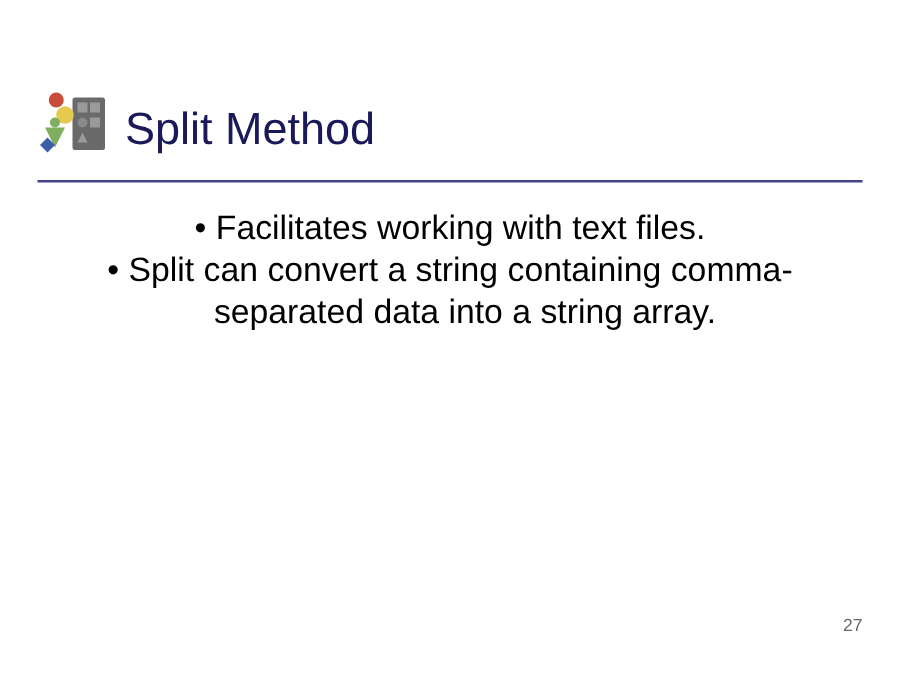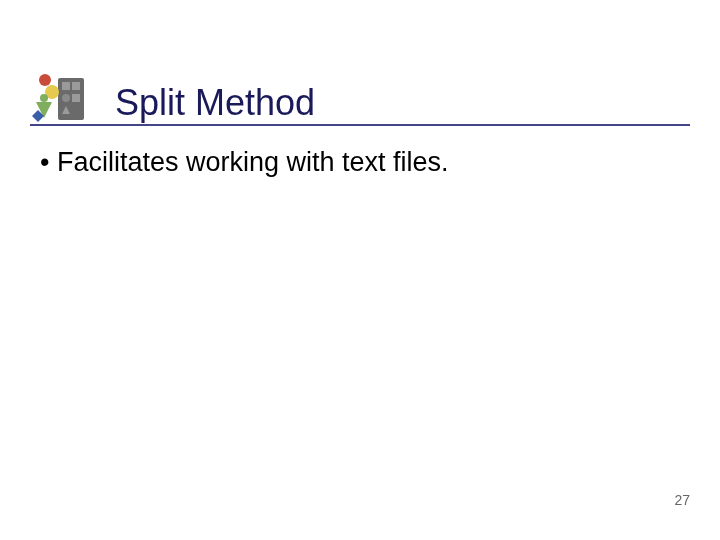--- a/index.html
+++ b/index.html
@@ -7,22 +7,22 @@
     width: 720px;
     height: 540px;
     background: #fff;
     font-family: Arial, Helvetica, sans-serif;
     position: relative;
     overflow: hidden;
   }
   .header {
     display: flex;
     align-items: flex-end;
-    padding: 70px 30px 0 30px;
-    gap: 29px;
+    padding: 70px 30px 20px 30px;
+    gap: 14px;
   }
   .logo {
     width: 56px;
     height: 56px;
     flex-shrink: 0;
     position: relative;
     margin-bottom: -2px;
   }
   .title {
     font-size: 36px;
@@ -32,20 +32,21 @@
   .divider {
     margin: 0 30px 20px 30px;
     height: 2px;
     background: #444488;
   }
   .content {
     padding: 0 40px 0 40px;
   }
   ul.bullets {
     list-style: none;
+    text-align: center;
   }
   ul.bullets li {
     font-size: 27px;
     color: #000;
     line-height: 1.2;
     margin-bottom: 2px;
     padding-left: 24px;
     text-indent: -24px;
   }
   ul.bullets li::before {
@@ -85,16 +86,17 @@
     </svg>
   </div>
   <div class="title">Split Method</div>
 </div>
 
 <div class="divider"></div>
 
 <div class="content">
   <ul class="bullets">
     <li>Facilitates working with text files.</li>
+    <li>Split can convert a string containing comma-separated data into a string array.</li>
   </ul>
 </div>
 
 <div class="page-number">27</div>
 
 </body></html>

